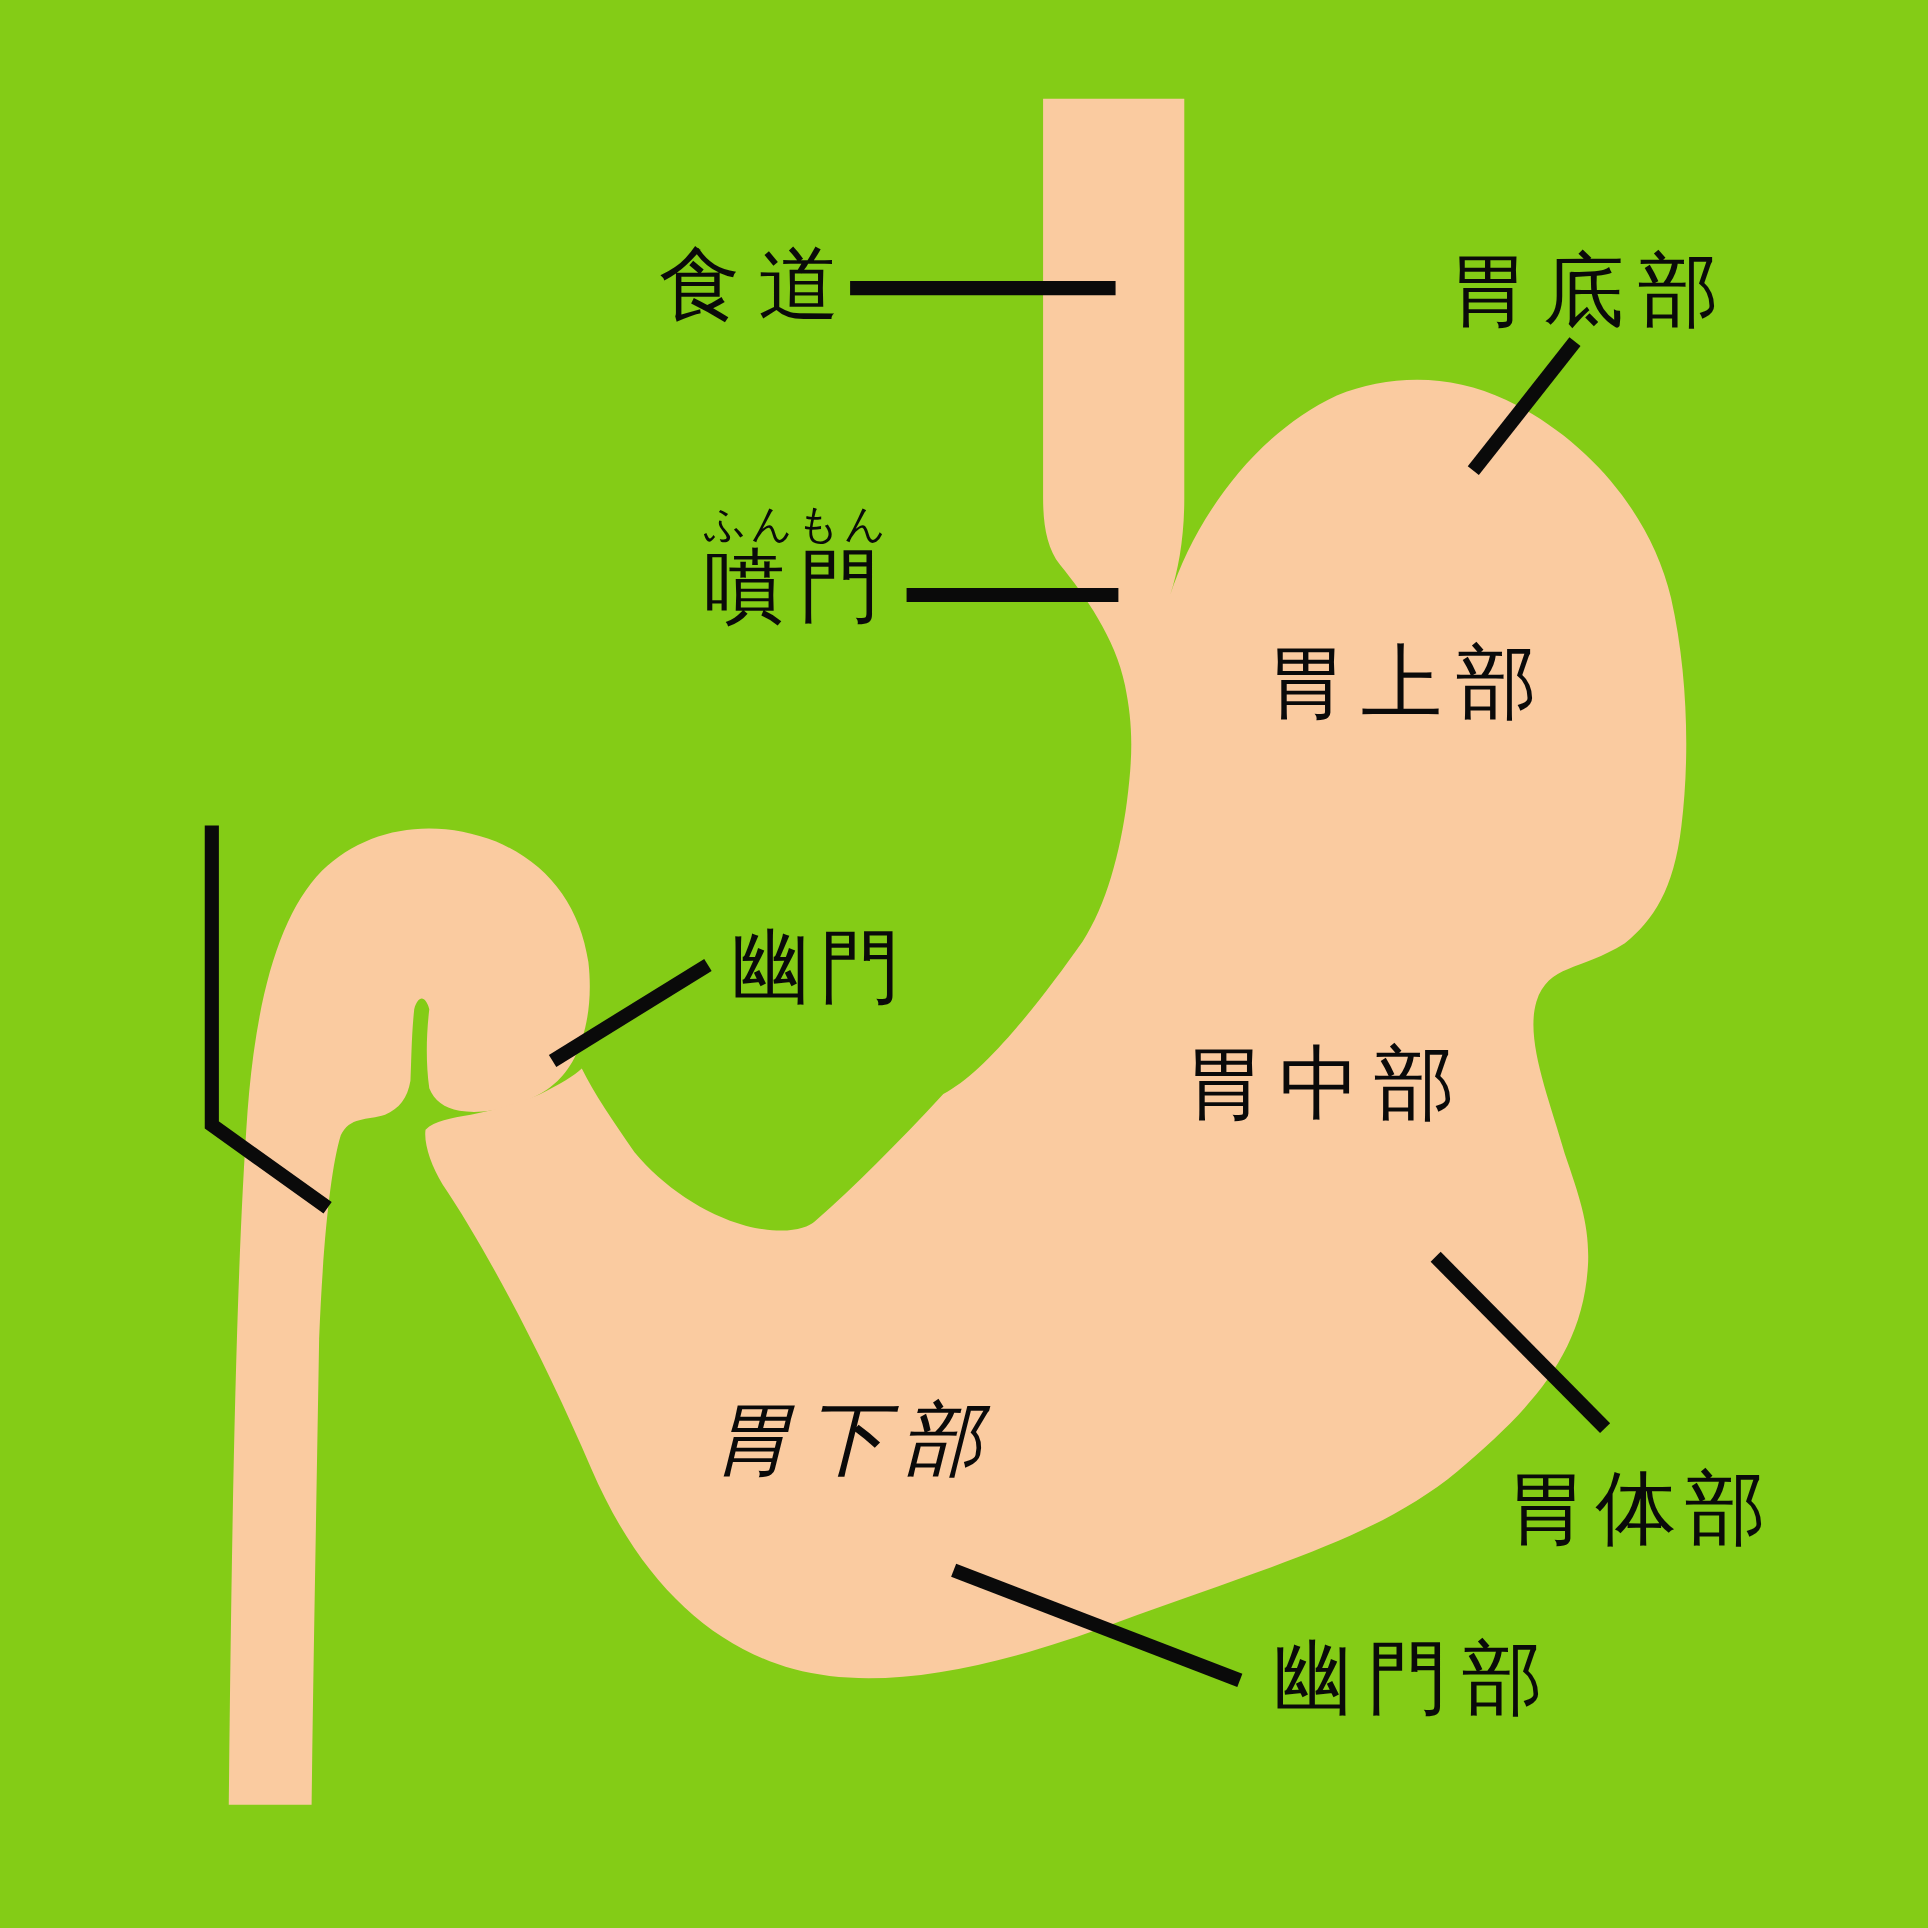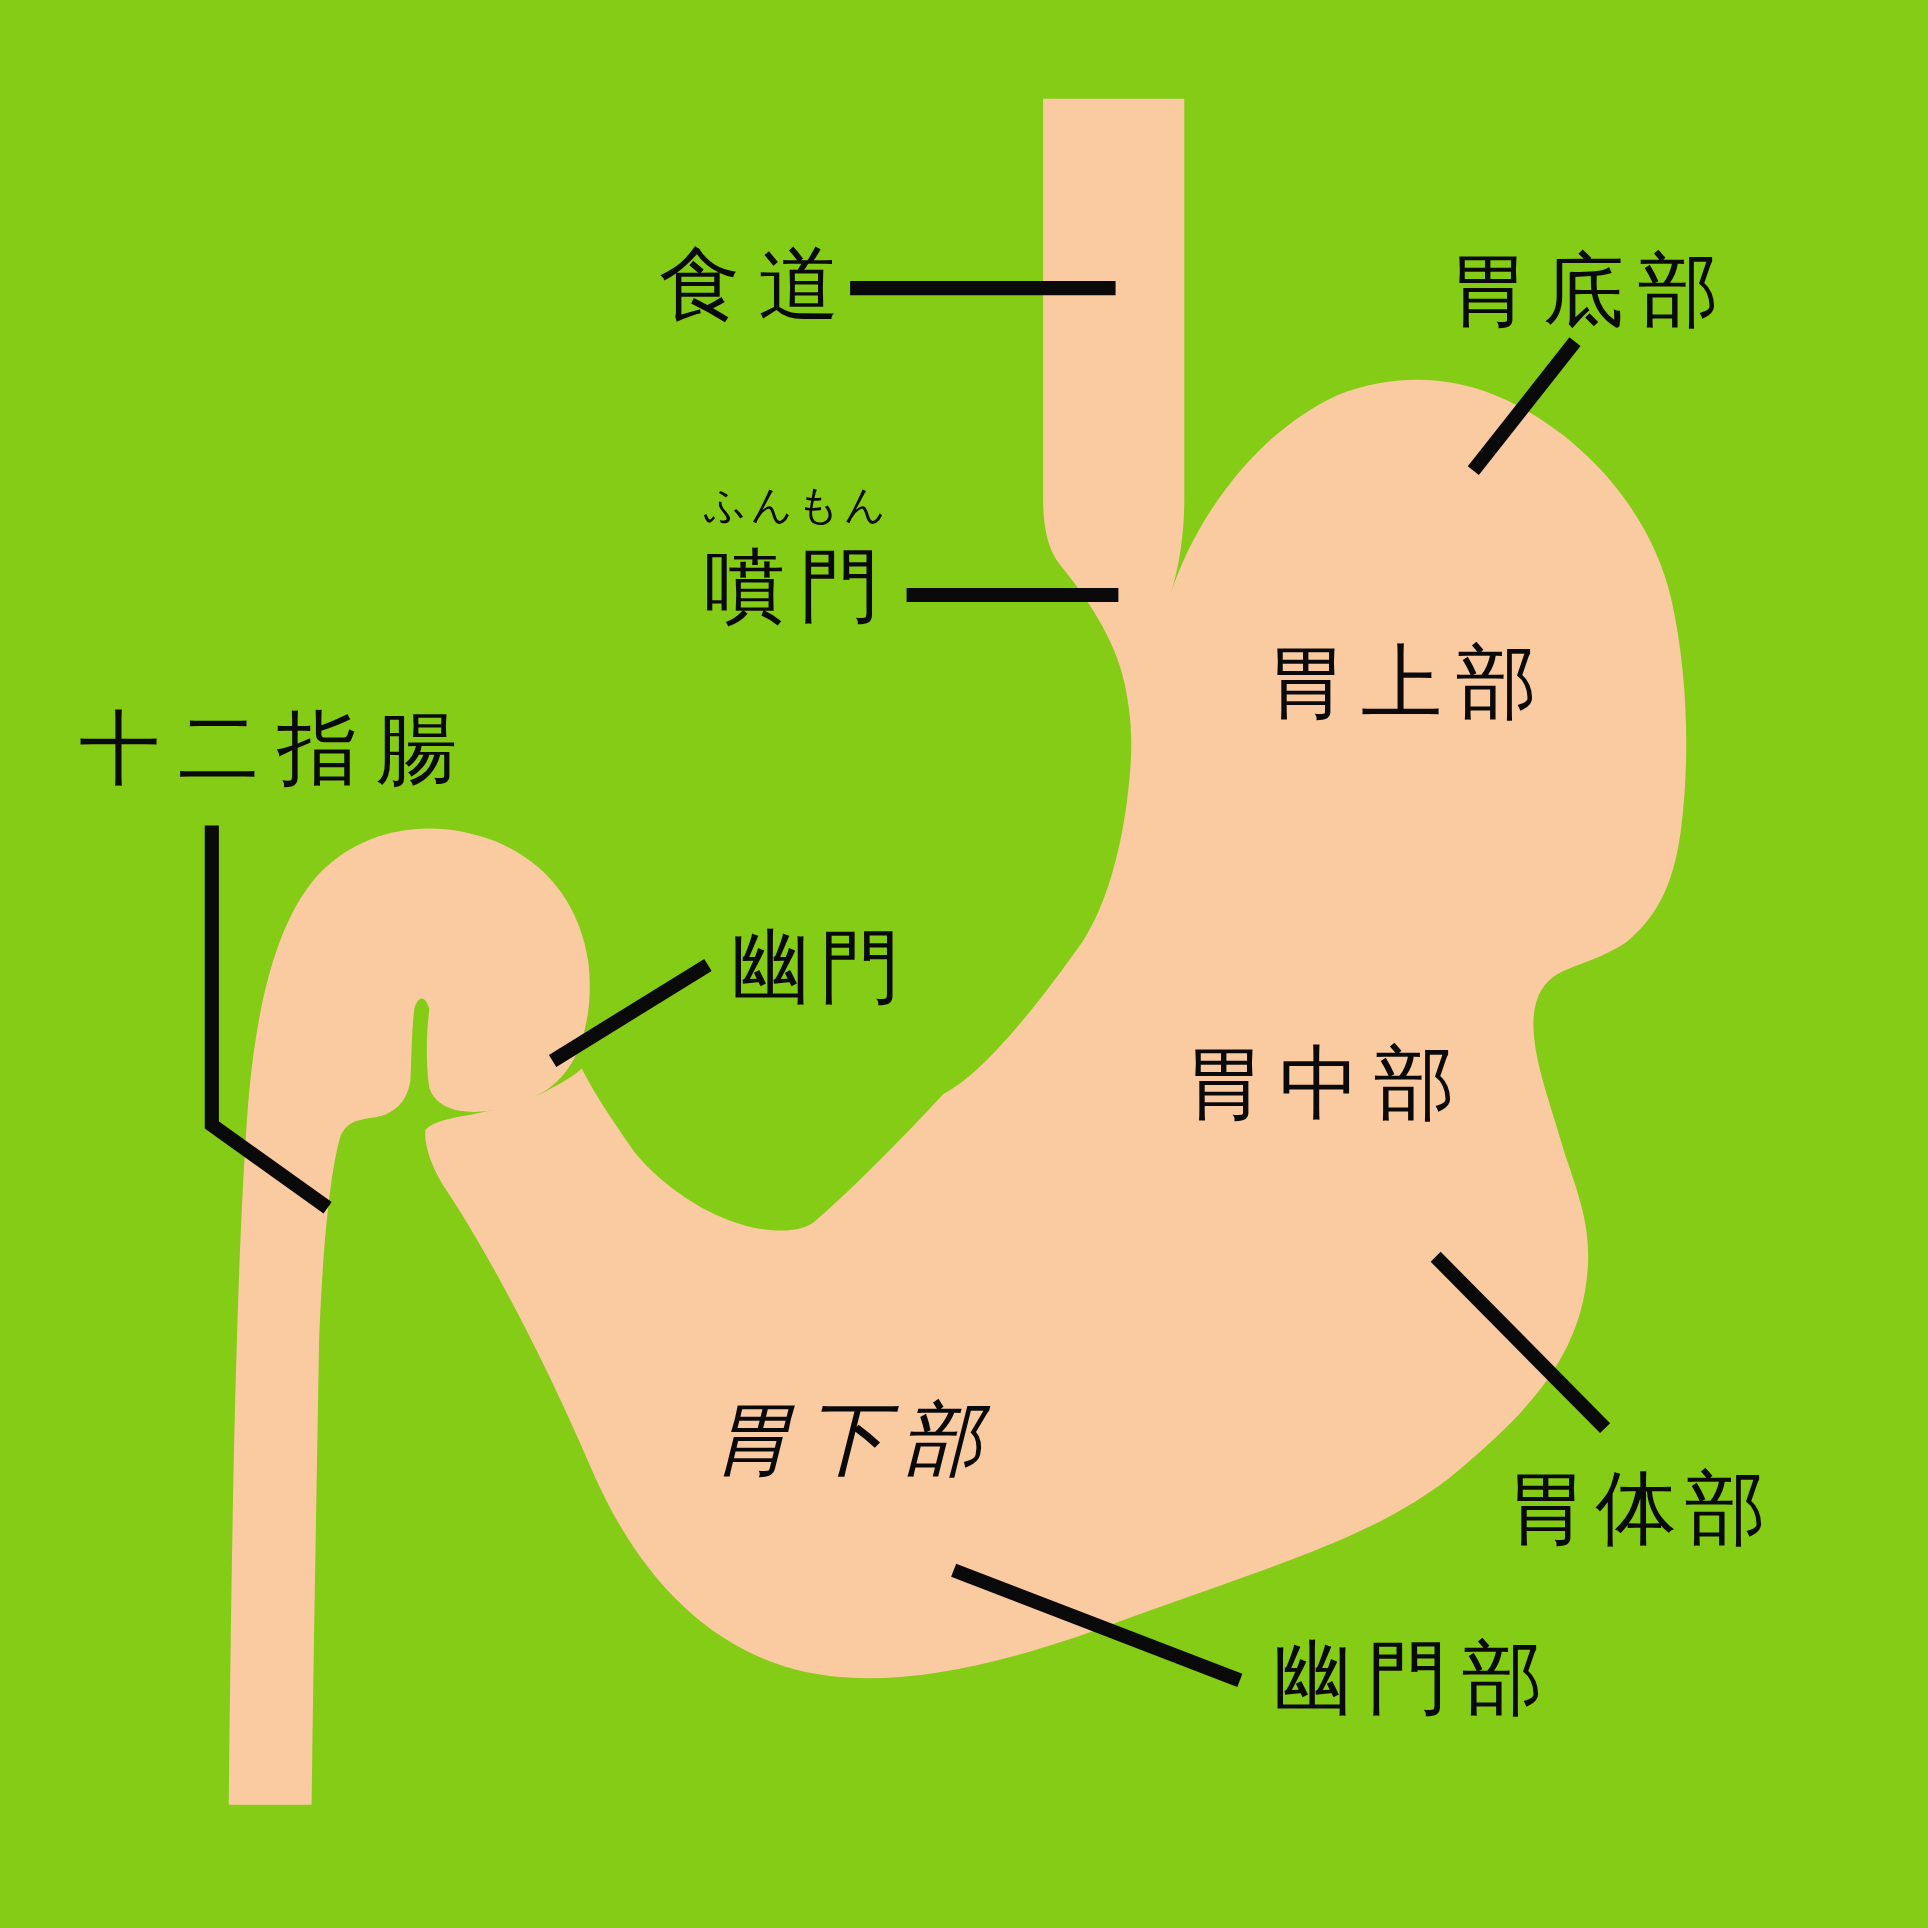--- a/index.html
+++ b/index.html
@@ -87,29 +87,28 @@
     <path d="M 963 632 L 1188 632" stroke="#0A0A0A" stroke-width="15" fill="none"></path>
     <path d="M 1673 363 L 1565 500" stroke="#0A0A0A" stroke-width="15" fill="none"></path>
     <path d="M 225 877 L 225 1195 L 348 1283" stroke="#0A0A0A" stroke-width="15" fill="none"></path>
     <path d="M 587 1127 L 752 1025" stroke="#0A0A0A" stroke-width="15" fill="none"></path>
     <path d="M 1525 1335 L 1705 1517" stroke="#0A0A0A" stroke-width="15" fill="none"></path>
     <path d="M 1013 1668 L 1317 1785" stroke="#0A0A0A" stroke-width="15" fill="none"></path>
   </svg>
 
   <div class="label sp-wide" style="left:659px; top:244px;">食道</div>
 
-  <div class="label furigana" style="left:704px; top:485px;">ふんもん</div>
+  <div class="label furigana" style="left:704px; top:504px;">ふんもん</div>
 
   <div class="label sp-mid" style="left:704px; top:546px;">噴門</div>
 
   <div class="label sp-mid" style="left:1448px; top:250px;text-align:center;">胃底部</div>
 
   <div class="label sp-mid" style="left:1266px; top:642px;">胃上部</div>
 
-  <div class="label sp-wide" style="left:79px; top:708px;">十二指腸</div>
 
   <div class="label sp-tight" style="left:730px; top:909px;">幽門</div>
 
   <div class="label sp-mid" style="left:1184px; top:1043px;">胃中部</div>
 
   <div class="label sp-mid" style="left:711px; top:1399px;font-style:italic;">胃下部</div>
 
   <div class="label sp-mid" style="left:1272px; top:1638px;">幽門部</div>
 
   <div class="label sp-tight" style="left:1506px; top:1450px;">胃体部</div>

